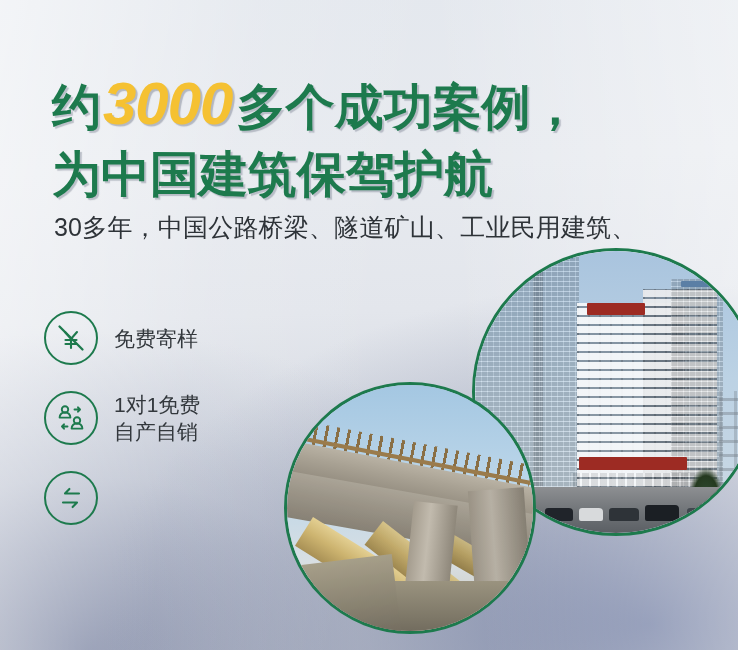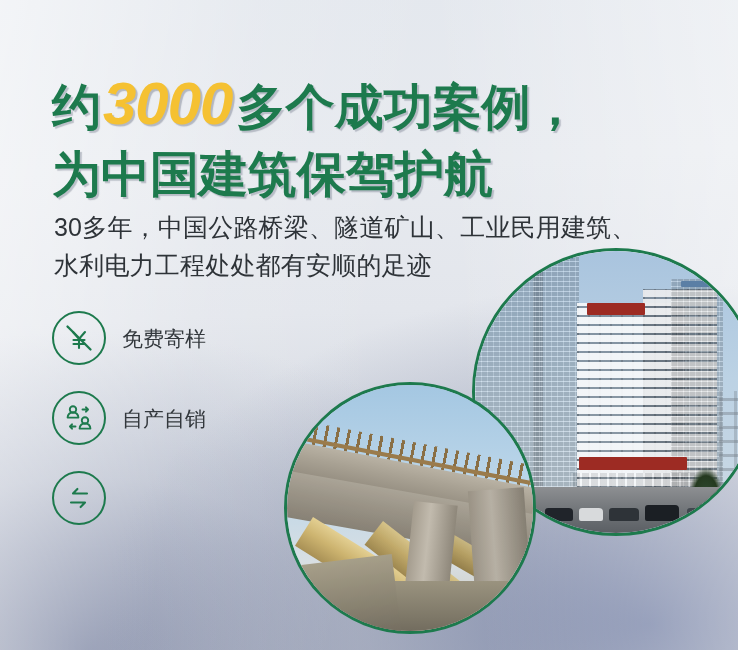--- a/index.html
+++ b/index.html
@@ -80,21 +80,21 @@
     color: #2e3338;
     font-size: 25px;
     line-height: 38px;
     letter-spacing: 0.2px;
   }
   .subcopy div { white-space: nowrap; }
 
   
   .features {
     position: absolute;
-    left: 52px;
+    left: 44px;
     top: 298px;
     width: 250px;
   }
   .feature {
     position: relative;
     display: flex;
     align-items: center;
     height: 80px;
   }
   .feat-icon {
@@ -232,21 +232,20 @@
 
   <div class="sheen"></div>
 
   <div class="headline">
     <div class="line1"><span>约</span><span class="num">3000</span><span>多个成功案例，</span></div>
     <div class="line2">为中国建筑保驾护航</div>
   </div>
 
   <div class="subcopy">
     <div>30多年，中国公路桥梁、隧道矿山、工业民用建筑、</div>
-    <div>水利电力工程处处都有安顺的足迹</div>
   </div>
 
   <div class="features">
 
     <div class="feature">
       <div class="feat-icon">
         <svg width="34" height="34" viewBox="0 0 34 34" fill="none" stroke="#1d7a4d" stroke-width="2.1" stroke-linecap="round">
           <path d="M11 11 L17 18 L23 11"></path>
           <path d="M11.5 19 H22.5"></path>
           <path d="M11.5 23 H22.5"></path>
@@ -264,20 +263,21 @@
         <svg width="36" height="36" viewBox="0 0 36 36" fill="none" stroke="#1d7a4d" stroke-width="1.9" stroke-linecap="round" stroke-linejoin="round">
           <circle cx="12" cy="9.5" r="3.2"></circle>
           <path d="M6.6 17.6 a5.4 5.4 0 0 1 10.8 0 z"></path>
           <circle cx="24" cy="20.5" r="3.2"></circle>
           <path d="M18.6 28.6 a5.4 5.4 0 0 1 10.8 0 z"></path>
           <path d="M21.5 9.5 h5.5 l-2 -2.2 M27 9.5 l-2 2.2"></path>
           <path d="M14.5 26.5 h-5.5 l2 -2.2 M9 26.5 l2 2.2"></path>
         </svg>
       </div>
       <div class="feat-text">
+        <span class="l2">1对1免费</span>
         <span class="l2">自产自销</span>
       </div>
     </div>
 
 
     <div class="feature">
       <div class="feat-icon">
         <svg width="34" height="34" viewBox="0 0 34 34" fill="none" stroke="#1d7a4d" stroke-width="2.1" stroke-linecap="round" stroke-linejoin="round">
           <path d="M25 12.5 H11 l4.4 -4.6"></path>
           <path d="M9 21.5 H23 l-4.4 4.6"></path>

